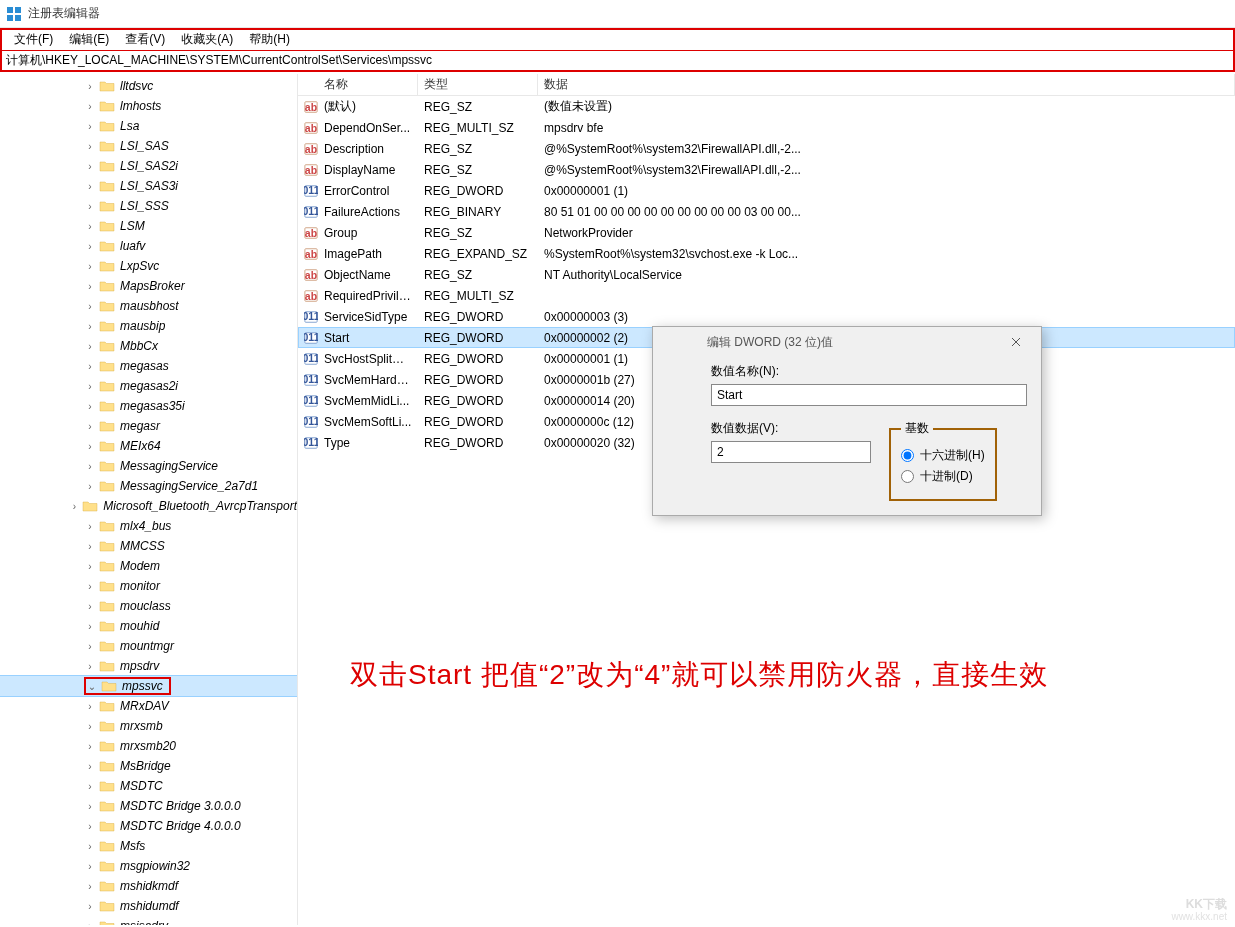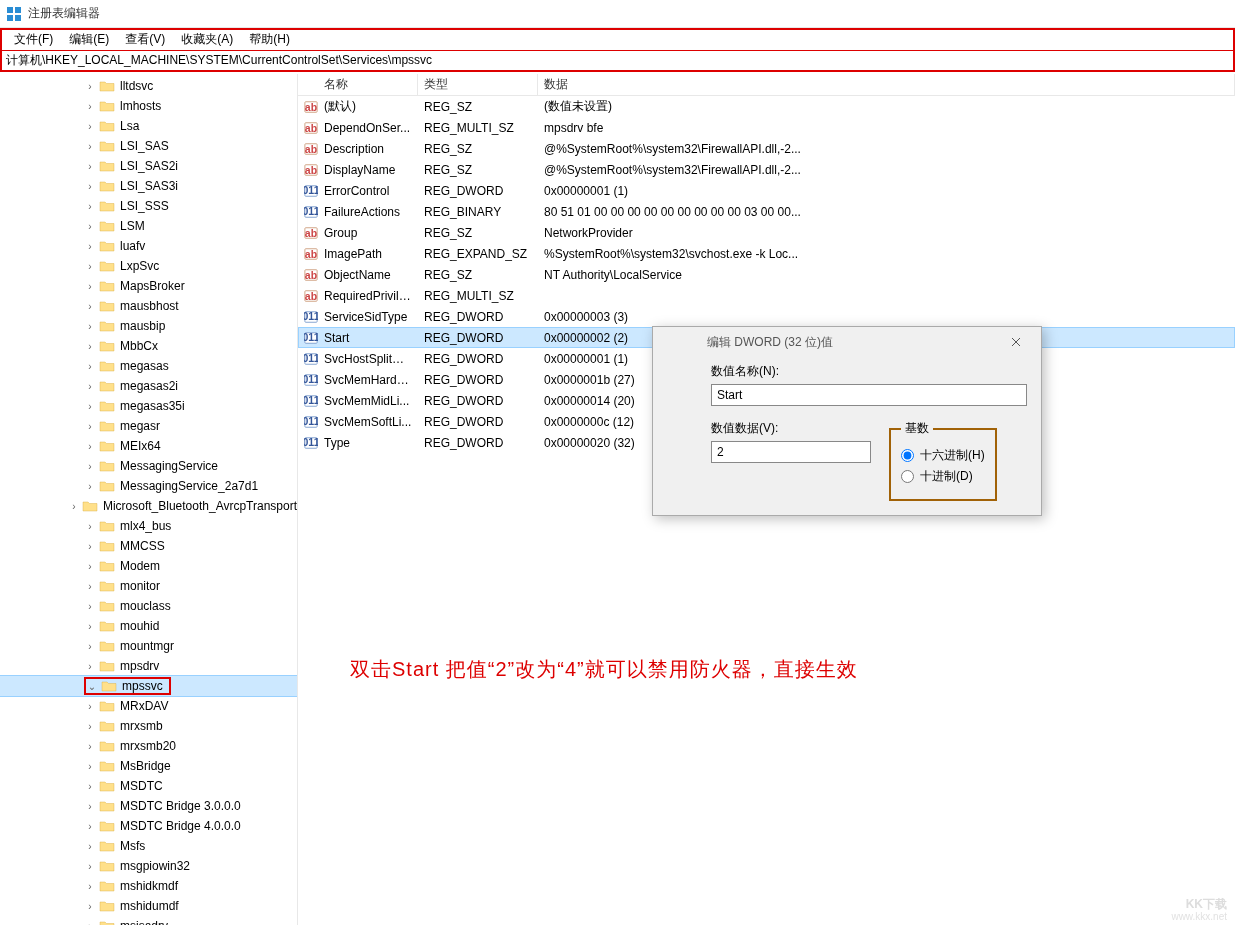--- a/index.html
+++ b/index.html
@@ -16,21 +16,21 @@
 .pathbar input { border: none; outline: none; width: 100%; font-size: 12px; background: transparent; }
 
 .content { display: flex; height: calc(100% - 76px); }
 
 .tree-panel { width: 298px; border-right: 1px solid #e8e8e8; overflow-y: auto; overflow-x: hidden; padding-top: 2px; }
 .tree-item { display: flex; align-items: center; height: 20px; padding-left: 4px; cursor: pointer; white-space: nowrap; }
 .tree-item.selected { background: #cce8ff; outline: 1px solid #99d1ff; }
 .tree-item .indent { display: inline-block; }
 .tree-item .expand { width: 12px; text-align: center; color: #666; font-size: 10px; }
 .tree-item .folder { width: 16px; height: 14px; margin: 0 3px; display: inline-flex; }
-.tree-item .label { padding-left: 2px; }
+.tree-item .label { padding-left: 2px; font-style: italic; }
 
 .hl-red { border: 2px solid #d00; }
 
 .list-panel { flex: 1; overflow: auto; }
 .list-header { display: flex; border-bottom: 1px solid #e8e8e8; height: 22px; align-items: center; position: sticky; top: 0; background: #fff; }
 .list-header .col { padding: 0 6px; border-right: 1px solid #e8e8e8; height: 100%; display: flex; align-items: center; color: #333; }
 .list-row { display: flex; height: 21px; align-items: center; cursor: pointer; }
 .list-row.selected { background: #cce8ff; outline: 1px solid #99d1ff; }
 .list-row .cell { padding: 0 6px; overflow: hidden; text-overflow: ellipsis; white-space: nowrap; }
 .list-row .icon-cell { width: 20px; display: inline-flex; align-items: center; justify-content: center; padding-left: 6px; }
@@ -48,21 +48,21 @@
 .dialog input[type=text] { width: 100%; border: 1px solid #888; padding: 3px 5px; background: #fff; font-size: 12px; }
 .dialog .row2 { display: flex; gap: 18px; margin-top: 14px; }
 .dialog .row2 .left { flex: 0 0 160px; }
 .dialog fieldset { border: 2px solid #a16207; padding: 6px 10px 10px; }
 .dialog fieldset legend { padding: 0 4px; }
 .dialog .radio-line { display: flex; align-items: center; margin: 4px 0; }
 .dialog .radio-line input { margin-right: 6px; }
 .dialog .dlg-btns { display: flex; justify-content: flex-end; gap: 8px; margin-top: 16px; }
 .dialog .dlg-btns button { width: 82px; height: 24px; border: 1px solid #adadad; background: #e1e1e1; cursor: pointer; }
 
-.annotation { position: absolute; left: 350px; top: 656px; color: #d00; font-size: 20px; letter-spacing: 1px; white-space: nowrap; }
+.annotation { position: absolute; left: 350px; top: 656px; color: #d00; font-size: 28px; letter-spacing: 1px; white-space: nowrap; }
 
 .watermark { position: absolute; right: 8px; bottom: 4px; color: #ddd; font-size: 13px; text-align: right; line-height: 1.2; font-weight: bold; }
 .watermark .small { font-size: 10px; font-weight: normal; color: #e2e2e2; }
 
 
 .svg-folder { fill: #ffe08a; stroke: #d6a837; stroke-width: 0.4; }
 </style>
 </head>
 <body>
 

